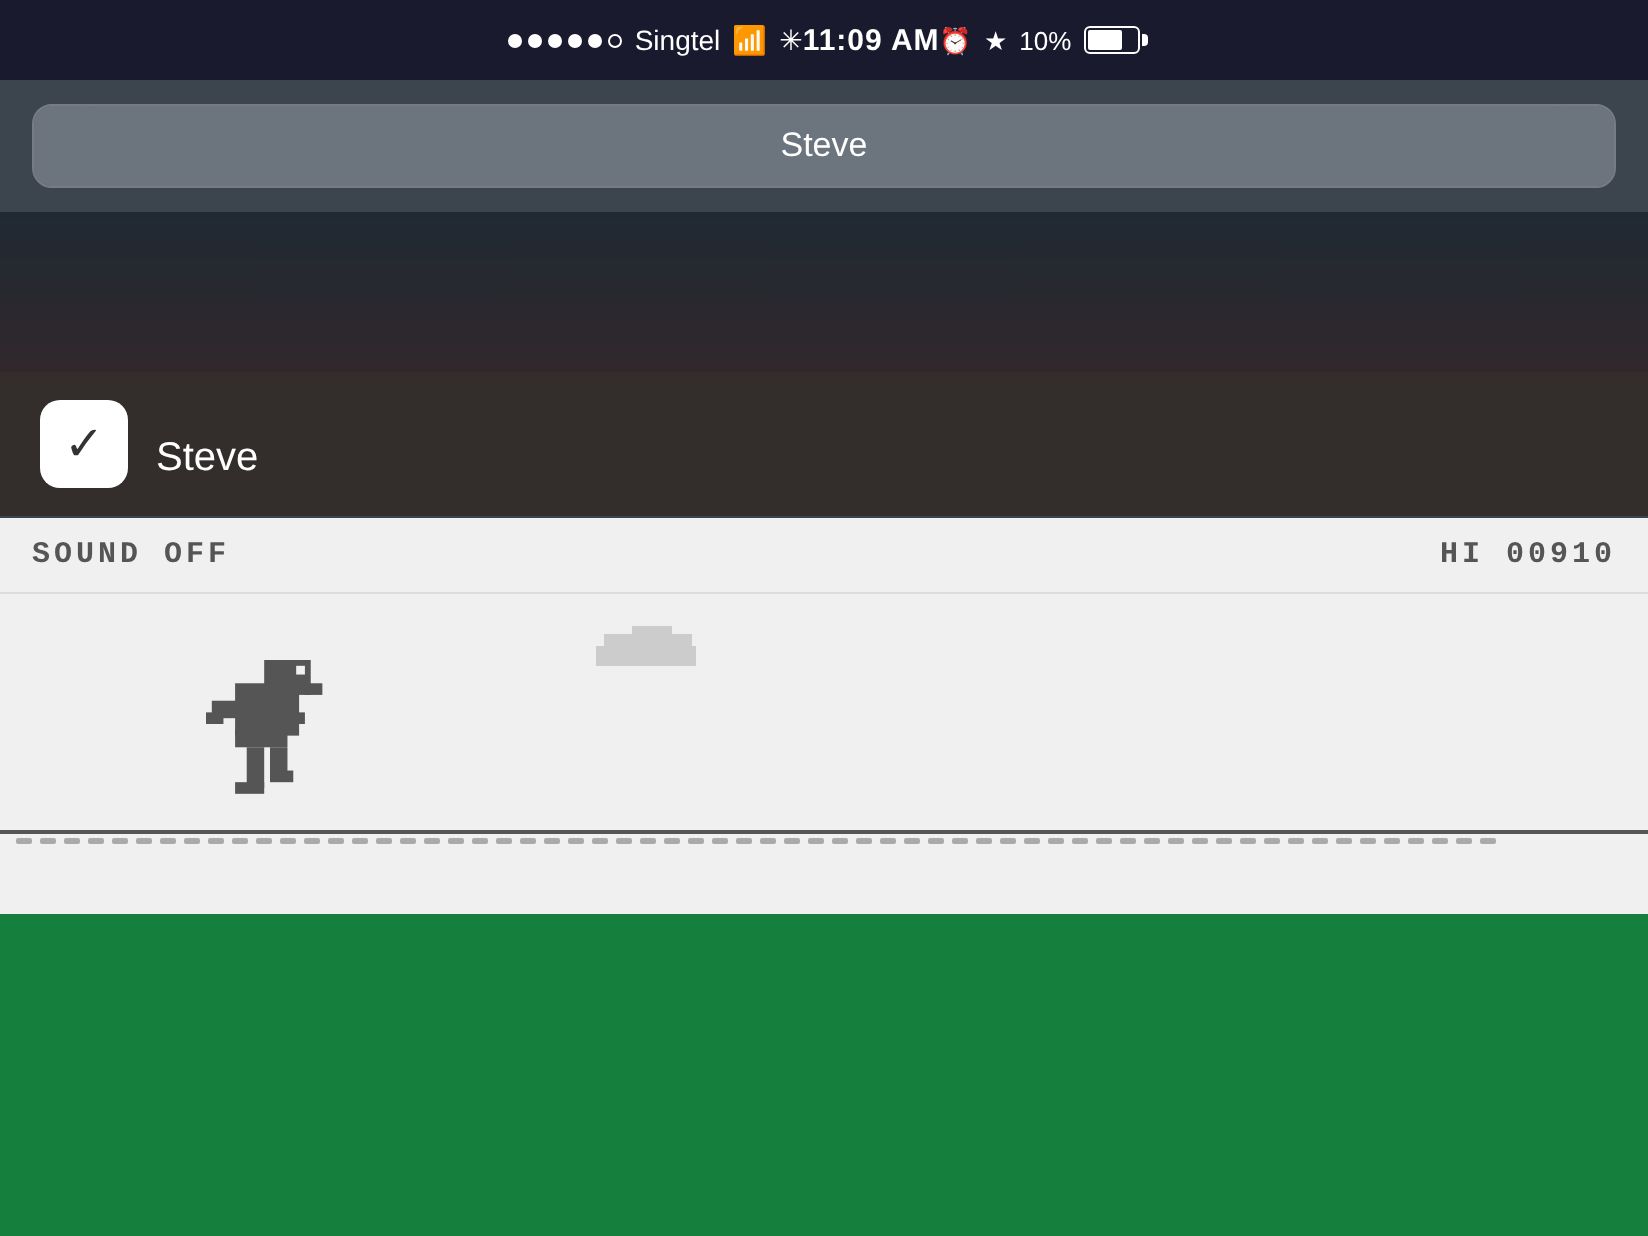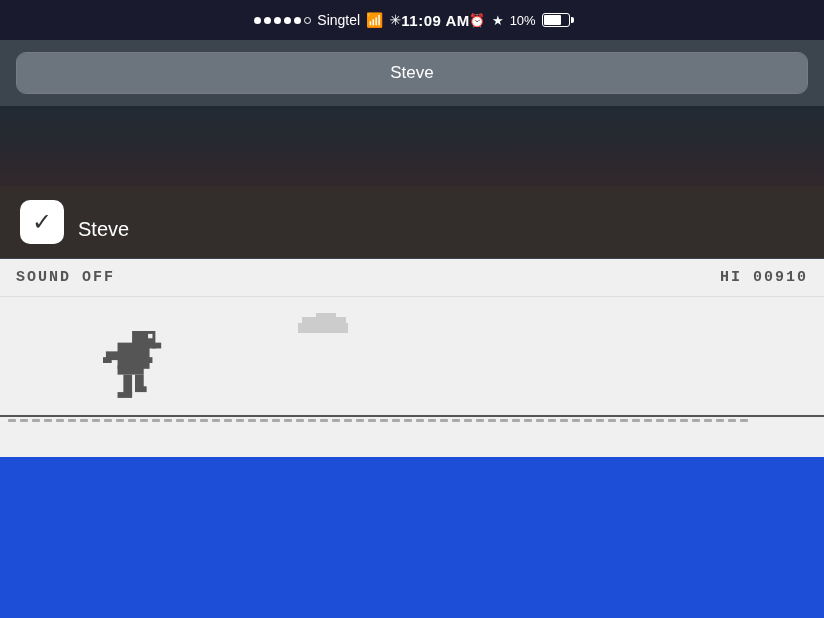--- a/index.html
+++ b/index.html
@@ -249,21 +249,21 @@
       height: 80px;
     }
 
     .full-page {
       display: flex;
       flex-direction: column;
       height: 618px;
     }
 
     .game-bottom {
-      background: #1d4ed8;
+      background: #15803d;
       flex: 1;
       position: relative;
       min-height: 200px;
     }
   </style>
 </head>
 <body>
 
 <div class="full-page">
 

